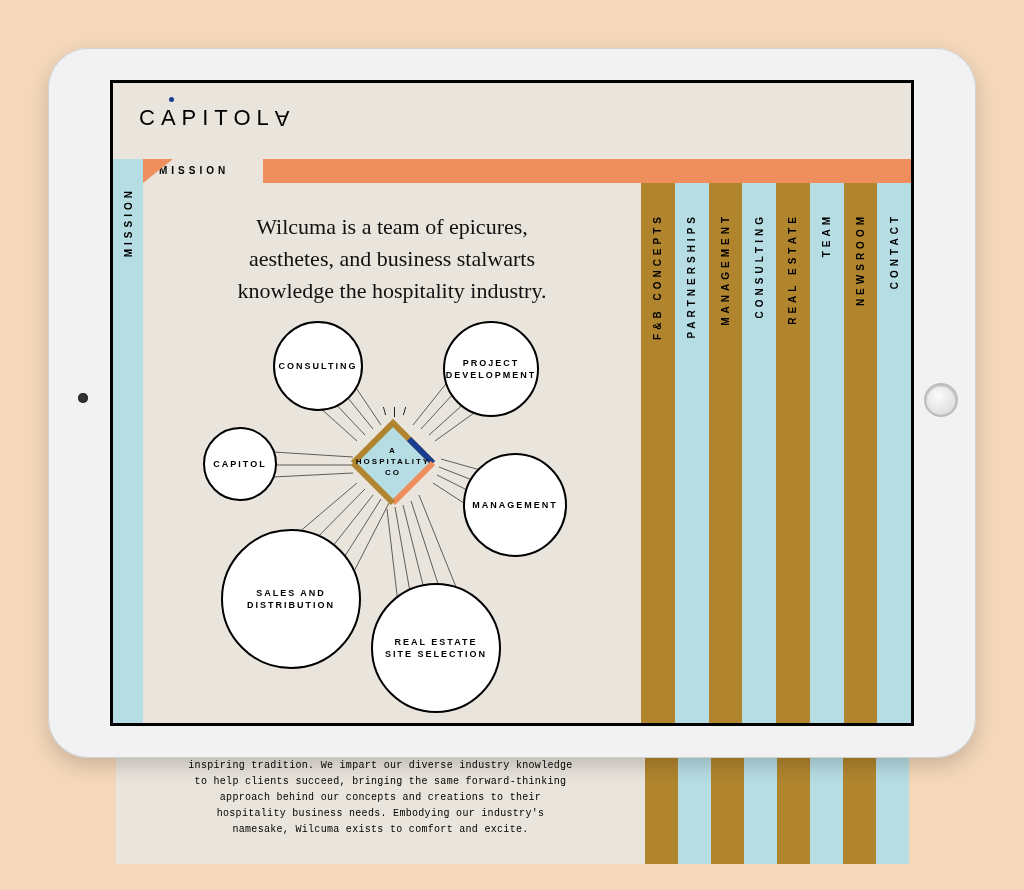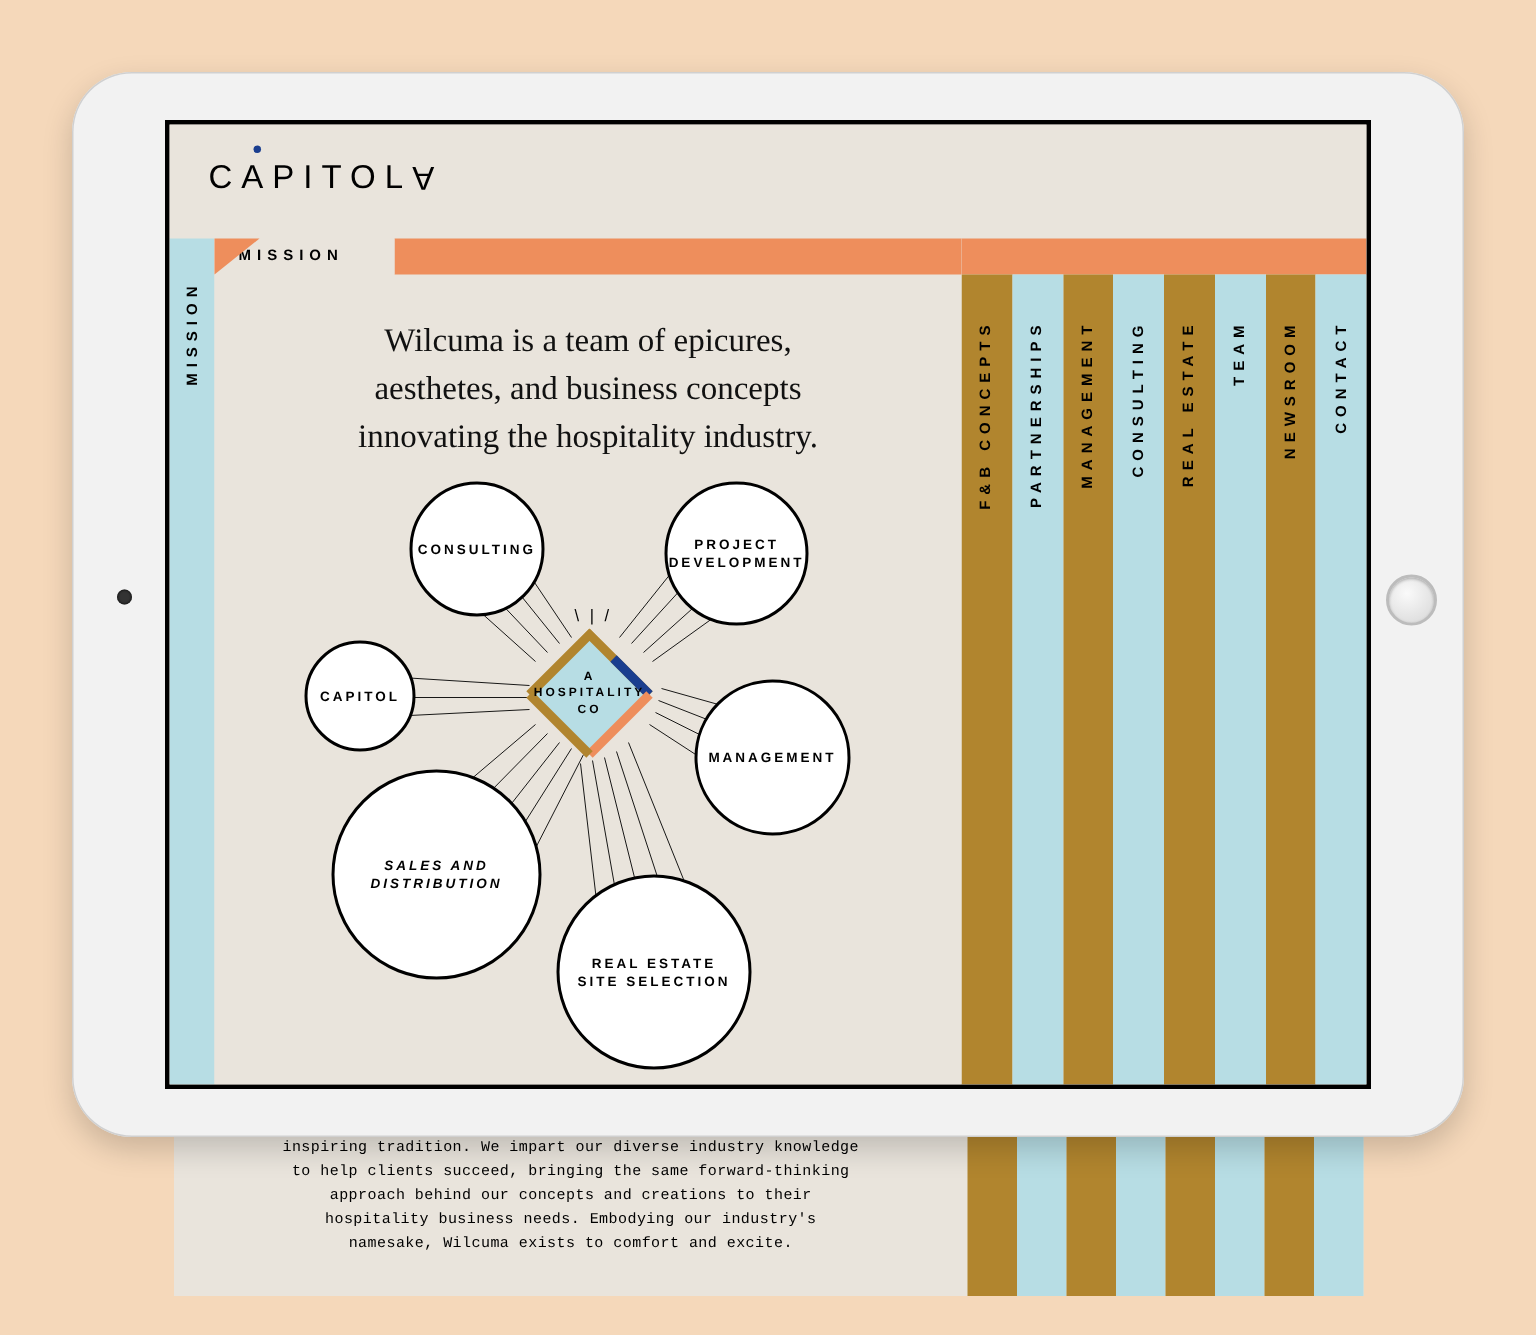--- a/index.html
+++ b/index.html
@@ -293,21 +293,21 @@
 
       <div class="main-col">
         <div class="mission-tab-row">
           <div class="tab-triangle"></div>
           <div class="mission-tab">
             <span>MISSION</span>
           </div>
           <div class="mission-bar"></div>
         </div>
 
-        <div class="intro">Wilcuma is a team of epicures, aesthetes, and business concepts innovating the hospitality industry.</div>
+        <div class="intro">Wilcuma is a team of epicures, aesthetes, and business stalwarts knowledge the hospitality industry.</div>
 
         <div class="diagram">
 
           <svg width="500" height="430" viewBox="0 0 500 430">
             <g stroke="#000" stroke-width="0.6">
 
               <line x1="222" y1="118" x2="167" y2="60"></line>
                 <line x1="230" y1="112" x2="180" y2="50"></line>
                 <line x1="238" y1="108" x2="195" y2="44"></line>
                 <line x1="214" y1="124" x2="156" y2="72"></line>
@@ -357,21 +357,21 @@
             </div>
           <div class="bubble" style="left:300px;top:4px;width:96px;height:96px;">
               <span>PROJECT<br>DEVELOPMENT</span>
             </div>
           <div class="bubble" style="left:60px;top:110px;width:74px;height:74px;">
               <span>CAPITOL</span>
             </div>
           <div class="bubble" style="left:320px;top:136px;width:104px;height:104px;">
               <span>MANAGEMENT</span>
             </div>
-          <div class="bubble" style="left:78px;top:196px;width:140px;height:140px;font-style:italic;">
+          <div class="bubble" style="left:78px;top:212px;width:140px;height:140px;">
               <span>SALES AND<br>DISTRIBUTION</span>
             </div>
           <div class="bubble" style="left:228px;top:266px;width:130px;height:130px;">
               <span>REAL ESTATE<br>SITE SELECTION</span>
             </div>
         </div>
       </div>
 
       <div class="right-nav">
         <div class="nav-strip brown">

